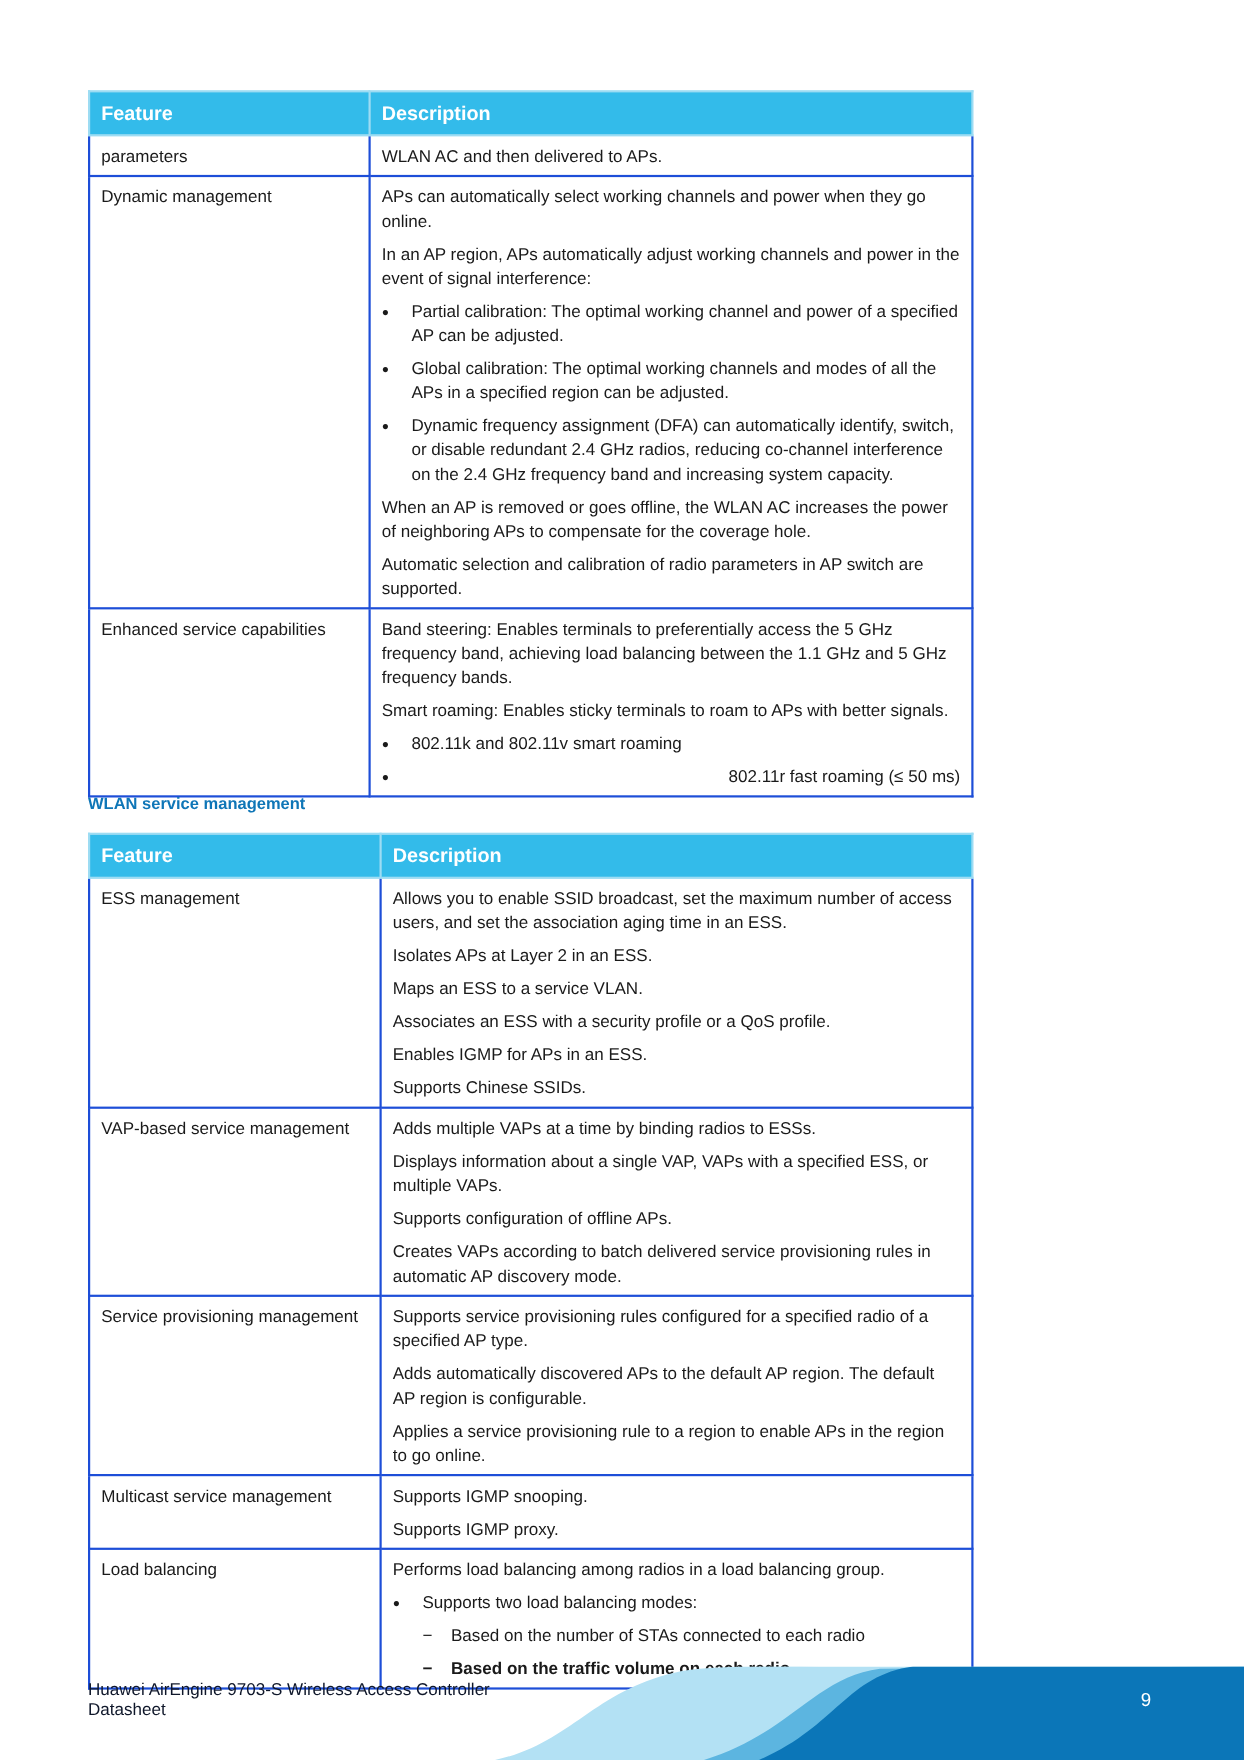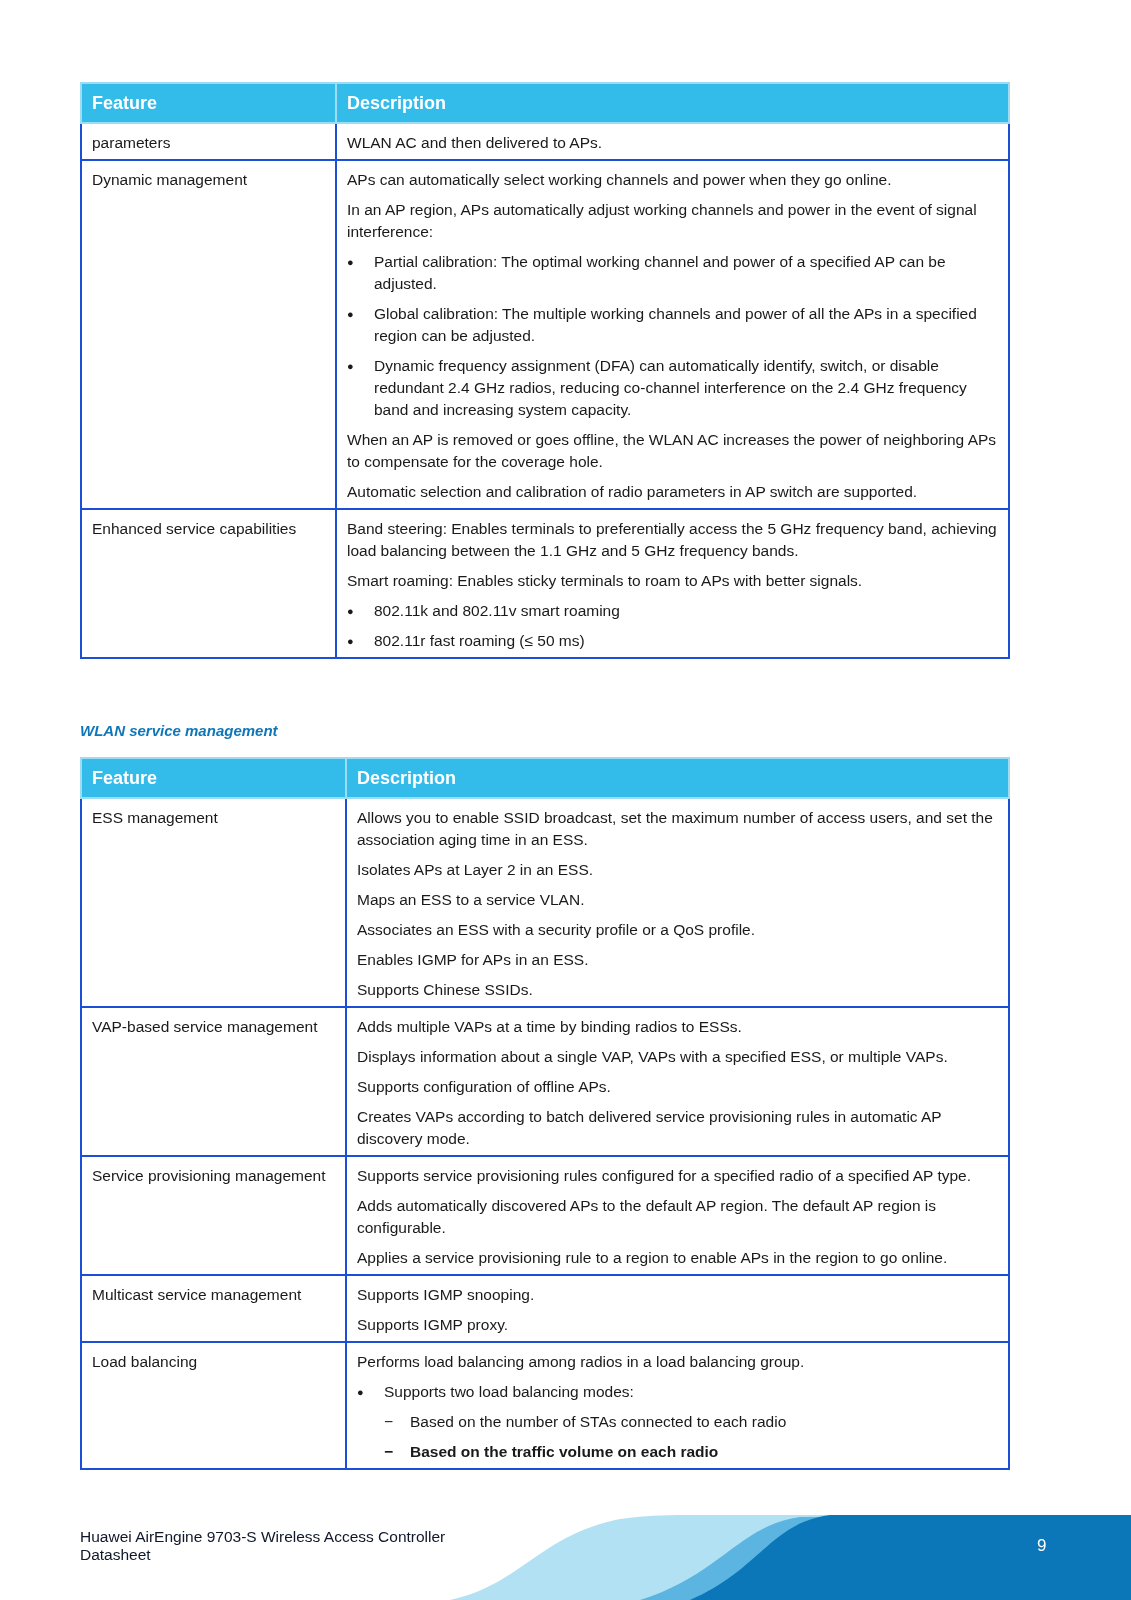--- a/index.html
+++ b/index.html
@@ -3,48 +3,48 @@
 <meta charset="utf-8">
 <style>
   html, body { margin: 0; padding: 0; }
   body {
     width: 1131px; height: 1600px; position: relative; overflow: hidden;
     background: #ffffff;
     font-family: "Liberation Sans", sans-serif;
     color: #1a1a1a;
   }
   table.spec {
-    position: absolute; left: 80px; width: 930px;
+    position: absolute; left: 80px; width: 805px;
     border-collapse: collapse;
     font-size: 15.5px; line-height: 22px;
   }
   table.spec th {
     background: #33bbea; color: #fff; font-weight: bold; font-size: 18px;
     text-align: left; padding: 6px 10px 6px 10px; height: 26px;
     border: 2px solid #9ddcf3;
   }
   table.spec td {
     border: 2px solid #1d4ed8; vertical-align: top;
     padding: 8px 10px 5px 10px;
     margin-left: 24px;
   }
   table.spec td.feat { width: 233px; }
   table#t1 td.feat { width: 233px; }
   table#t2 td.feat { width: 243px; }
   .p { margin: 0 0 8px 0; }
   .p:last-child { margin-bottom: 0; }
   .b { position: relative; padding-left: 27px; margin: 0 0 8px 0; }
   .b::before { content: "\25CF"; position: absolute; left: 0; top: 0; font-size: 11px; }
-  .b:last-child { margin-bottom: 0; }
+  .b:last-child { margin-bottom: 0; text-align: right; }
   .d { position: relative; padding-left: 53px; margin: 0 0 8px 0; }
   .d::before { content: "\2212"; position: absolute; left: 27px; top: 0; }
   .d:last-child { margin-bottom: 0; font-weight: bold; }
   .section-title {
     position: absolute; left: 80px; top: 722px;
-    color: #0f76b7; font-weight: bold; font-style: italic; font-size: 15px;
+    color: #0f76b7; font-weight: bold; font-size: 15px;
   }
   .footer-text {
     position: absolute; left: 80px; top: 1528px;
     color: #0f172a; font-size: 15.5px; line-height: 18px;
   }
   .page-num {
     position: absolute; left: 1037px; top: 1536px; color: #fff; font-size: 17px;
   }
   svg.wave { position: absolute; left: 0; top: 1515px; }
 </style>
@@ -64,21 +64,21 @@
         <td>
           <div class="p">WLAN AC and then delivered to APs.</div>
         </td>
       </tr>
       <tr>
         <td class="feat">Dynamic management</td>
         <td>
           <div class="p">APs can automatically select working channels and power when they go online.</div>
           <div class="p">In an AP region, APs automatically adjust working channels and power in the event of signal interference:</div>
           <div class="b">Partial calibration: The optimal working channel and power of a specified AP can be adjusted.</div>
-          <div class="b">Global calibration: The multiple working channels and power of all the APs in a specified region can be adjusted.</div>
+          <div class="b">Global calibration: The optimal working channels and modes of all the APs in a specified region can be adjusted.</div>
           <div class="b">Dynamic frequency assignment (DFA) can automatically identify, switch, or disable redundant 2.4 GHz radios, reducing co-channel interference on the 2.4 GHz frequency band and increasing system capacity.</div>
           <div class="p">When an AP is removed or goes offline, the WLAN AC increases the power of neighboring APs to compensate for the coverage hole.</div>
           <div class="p">Automatic selection and calibration of radio parameters in AP switch are supported.</div>
         </td>
       </tr>
       <tr>
         <td class="feat">Enhanced service capabilities</td>
         <td>
           <div class="p">Band steering: Enables terminals to preferentially access the 5 GHz frequency band, achieving load balancing between the 1.1 GHz and 5 GHz frequency bands.</div>
           <div class="p">Smart roaming: Enables sticky terminals to roam to APs with better signals.</div>

